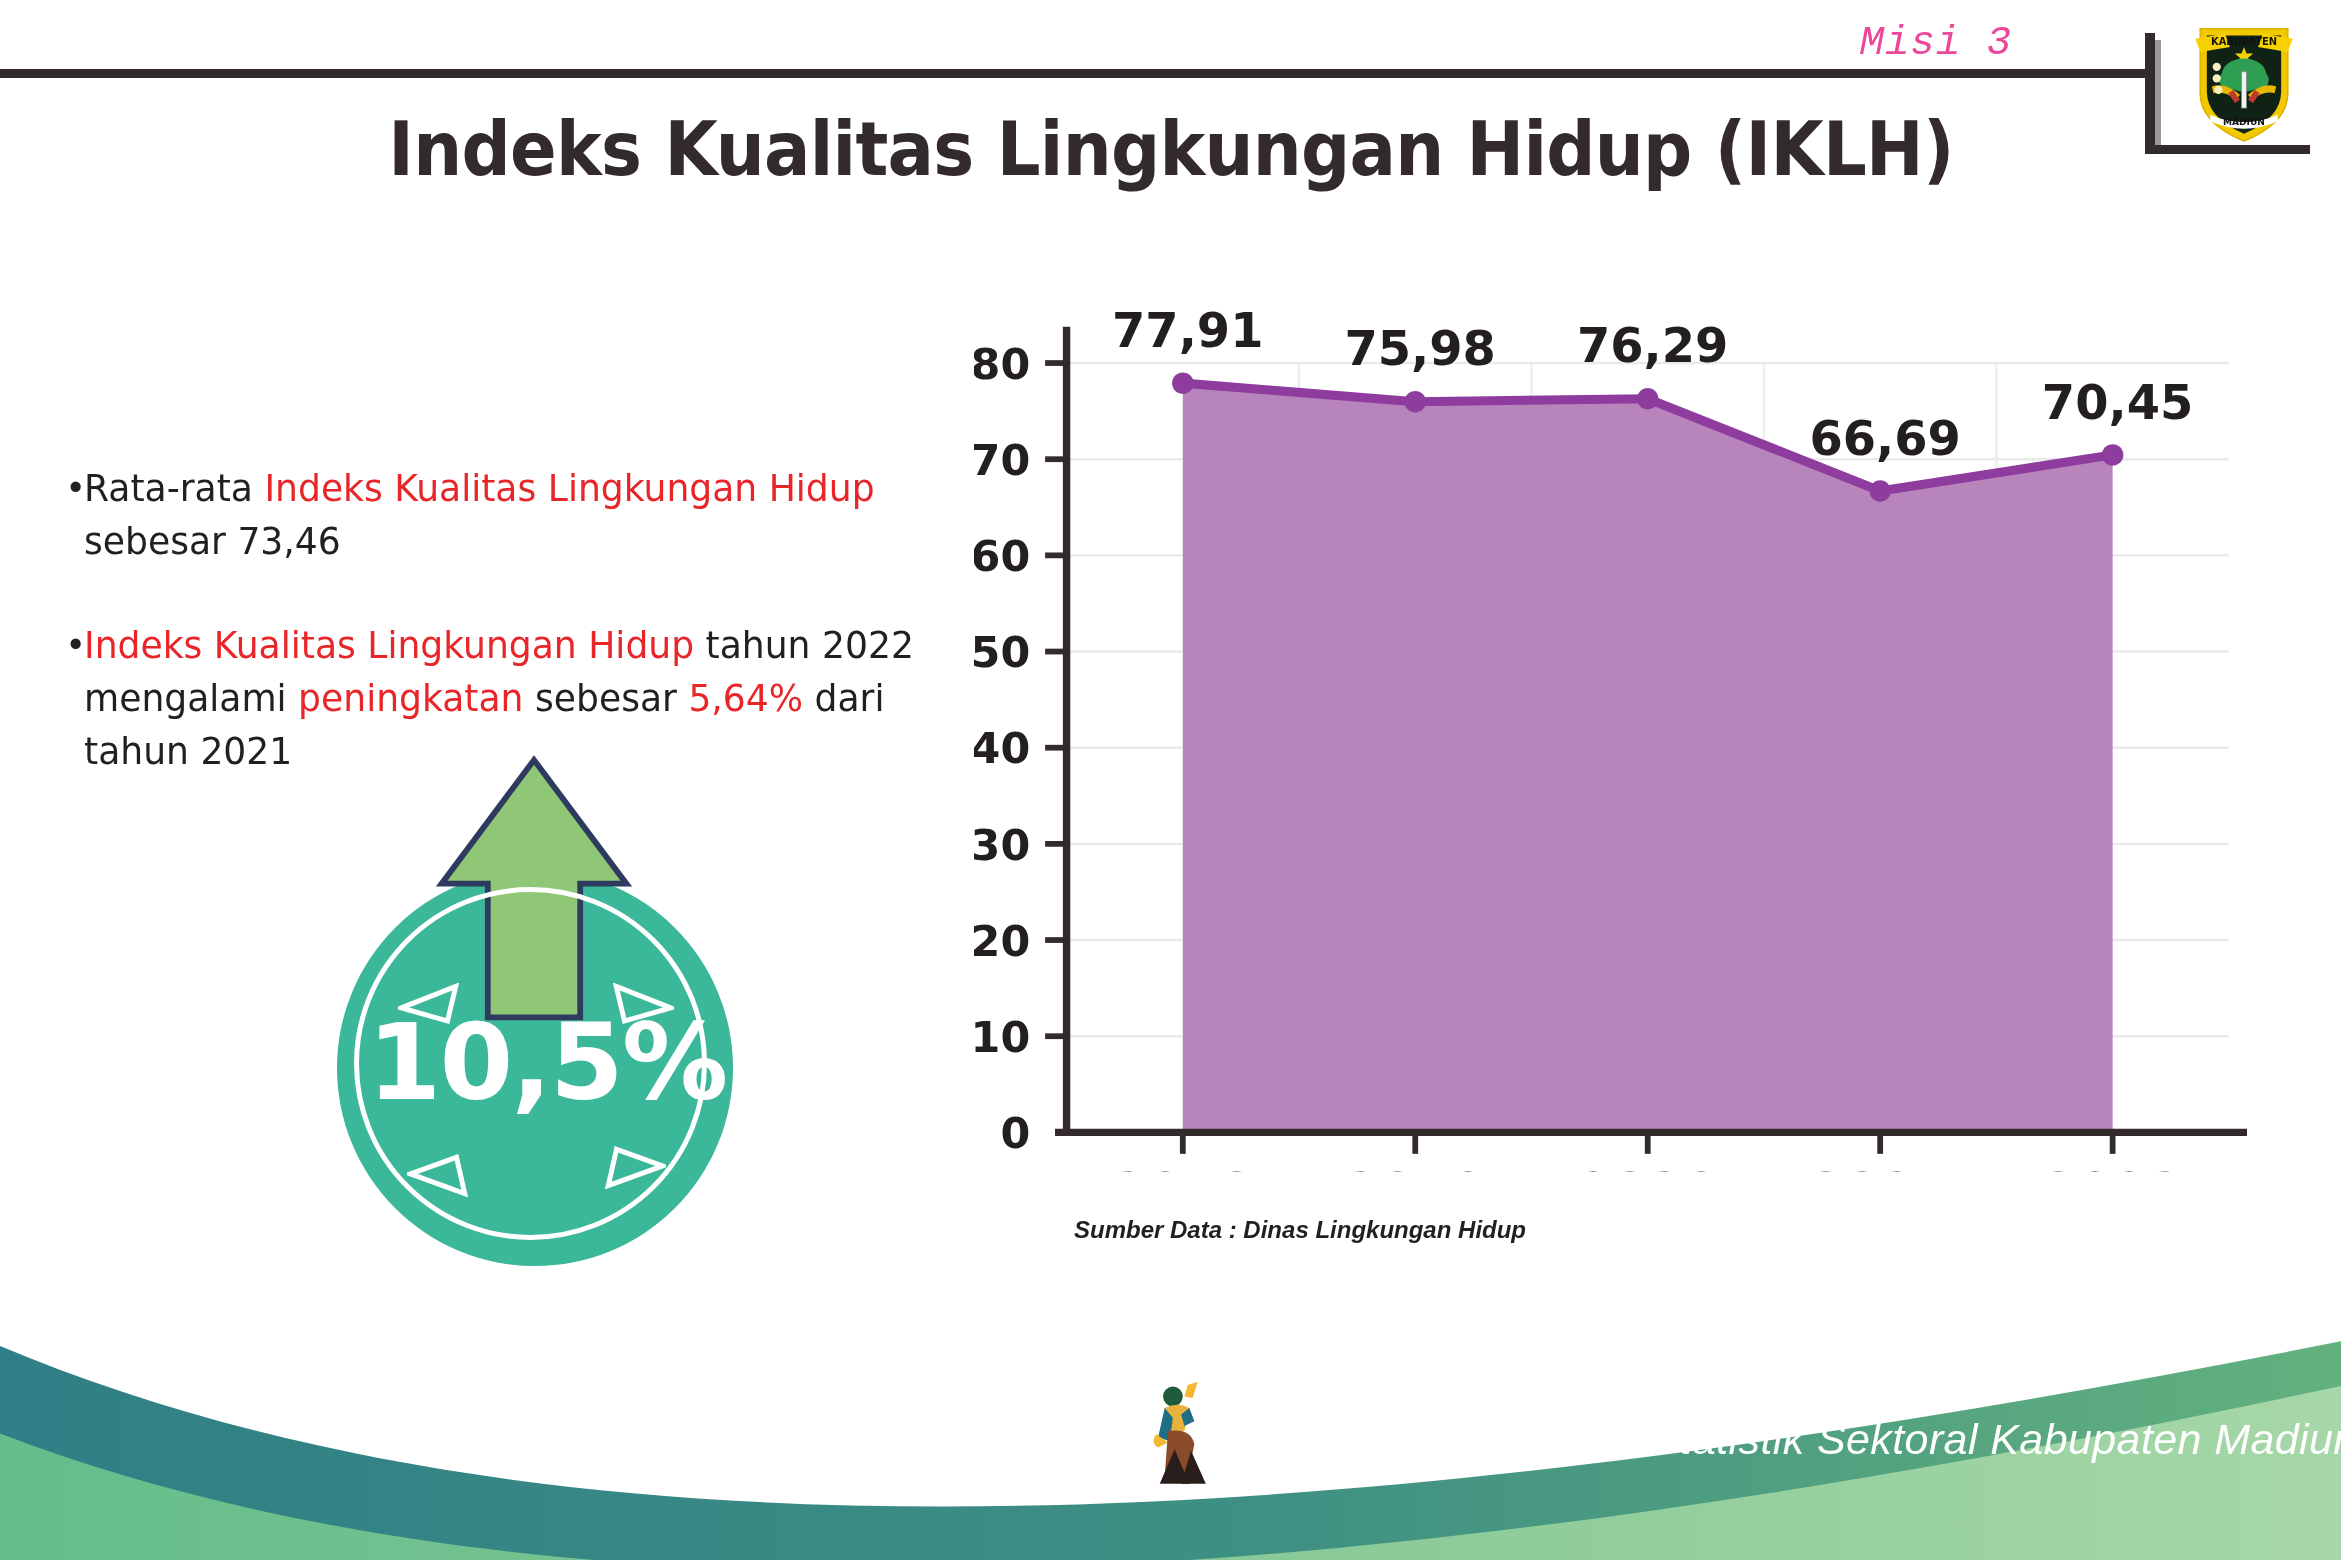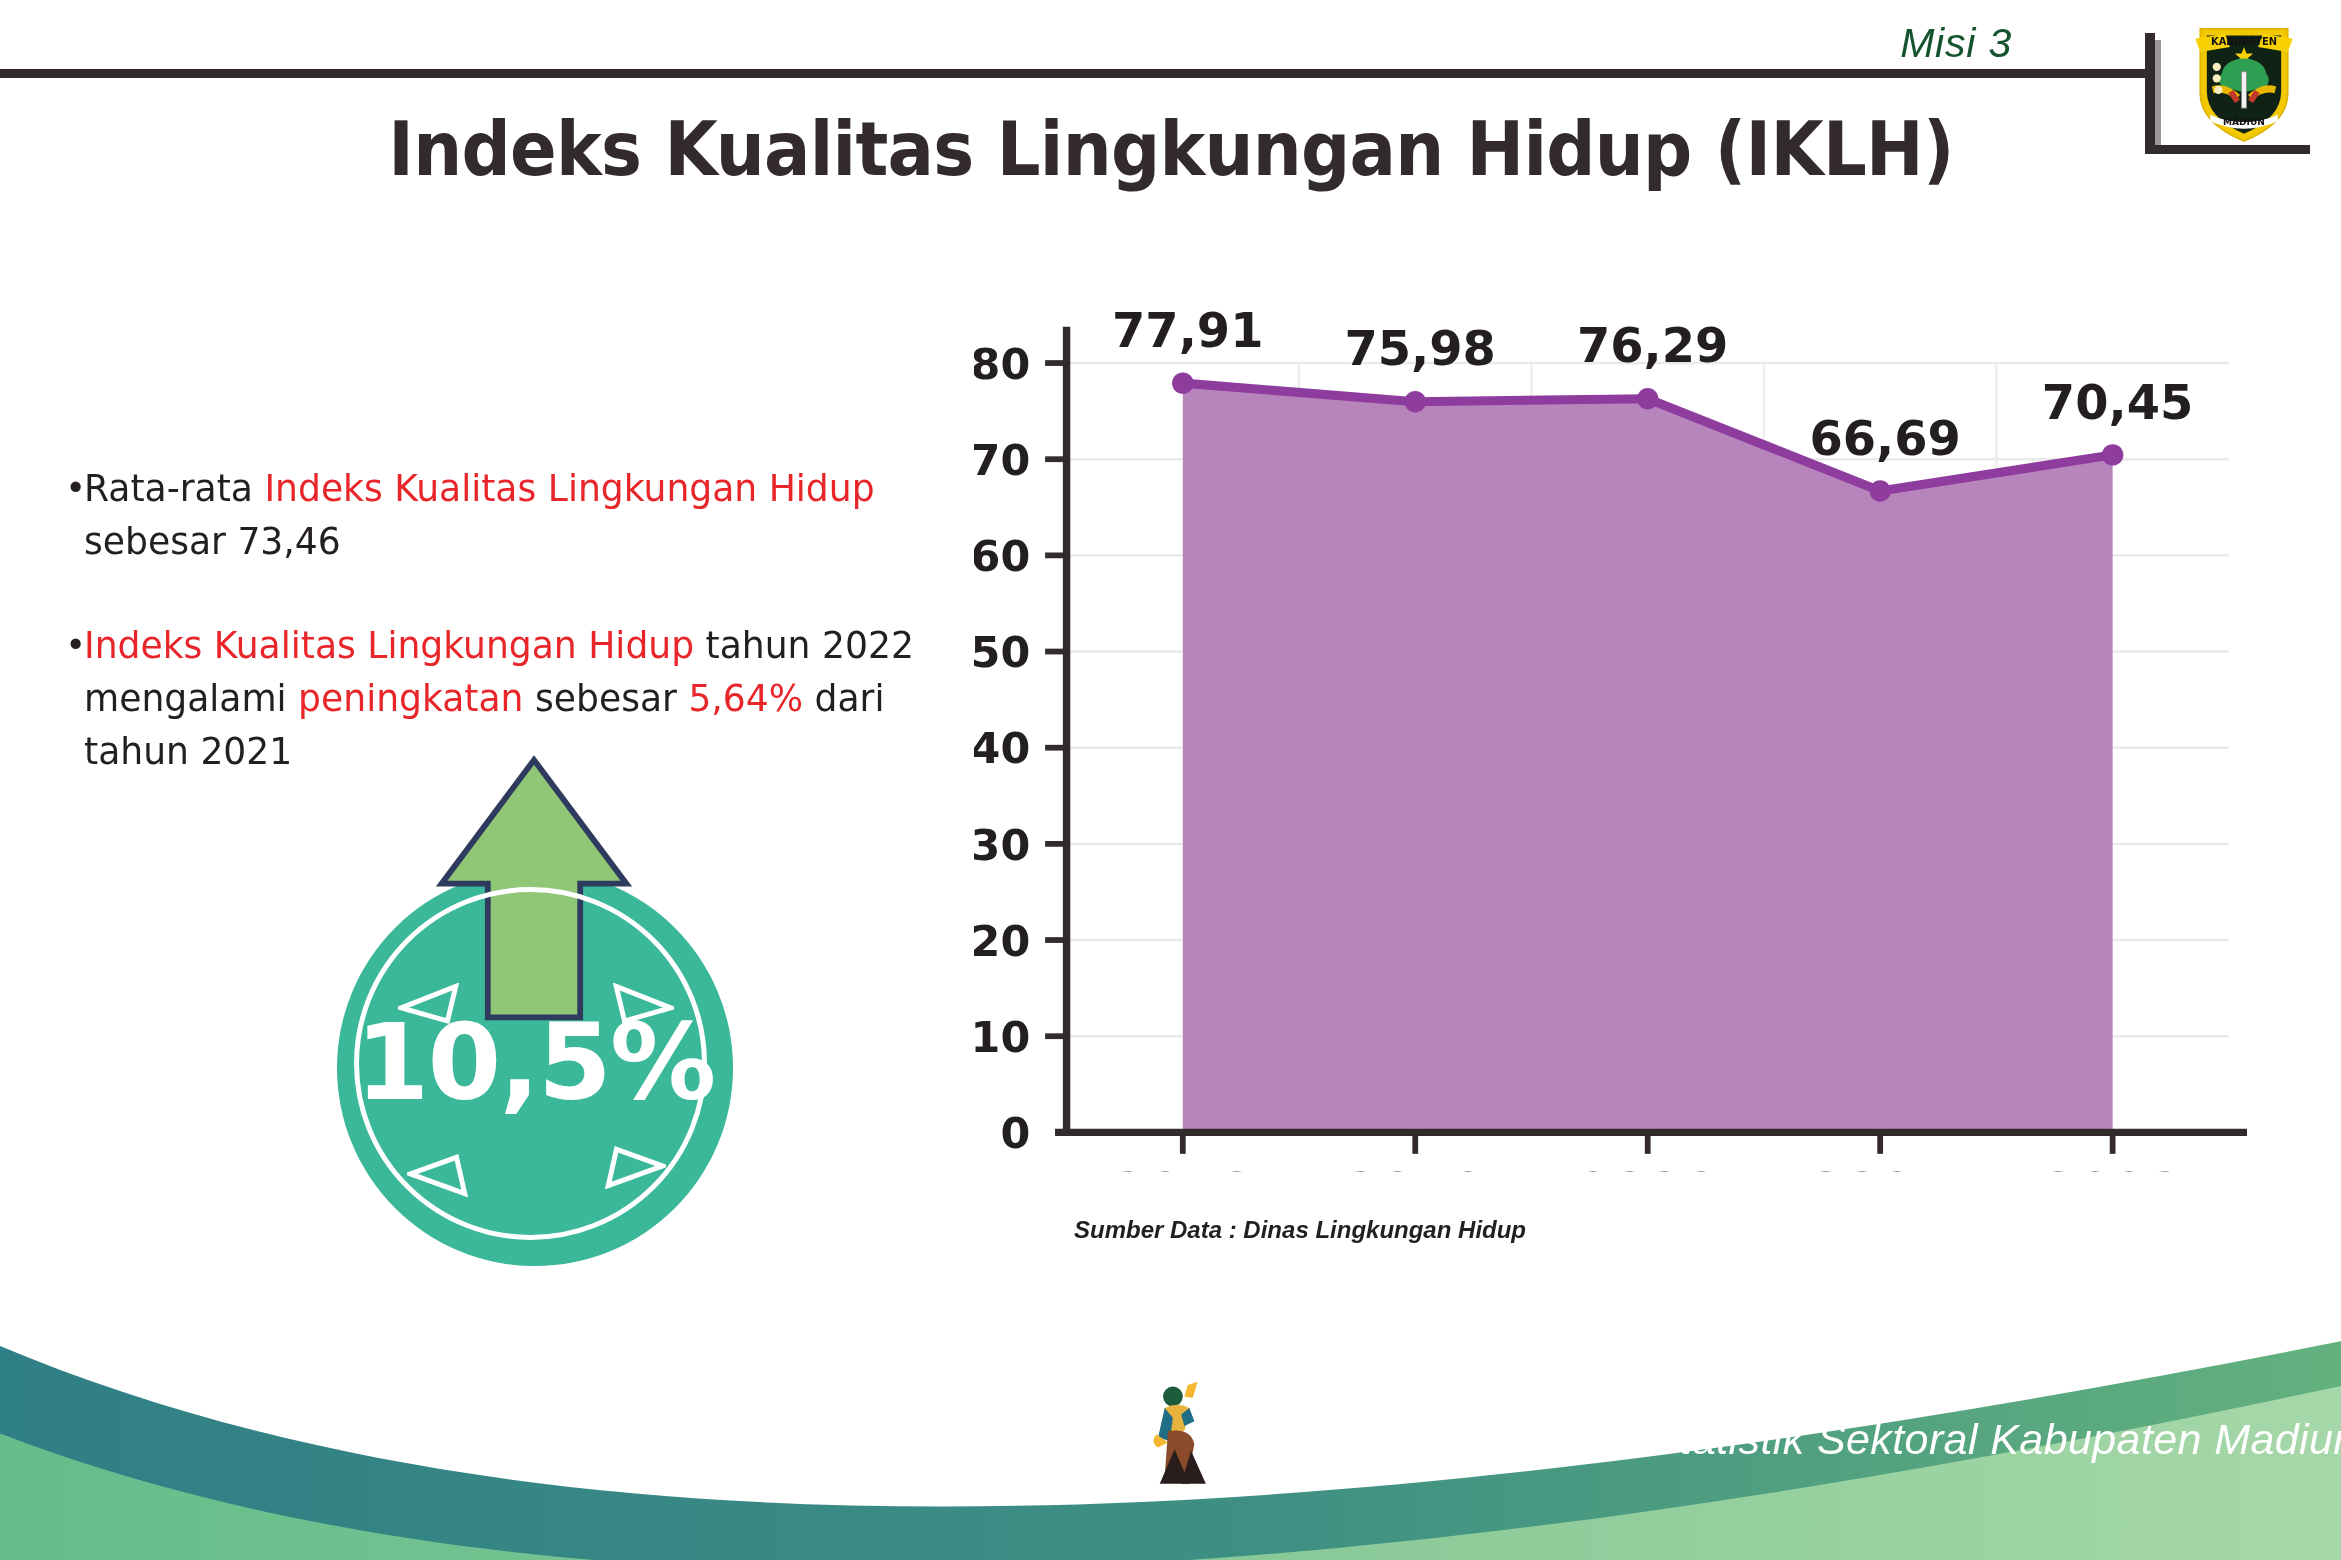--- a/index.html
+++ b/index.html
@@ -12,22 +12,22 @@
   }
   .page{position:absolute;inset:0;background:#fff;overflow:hidden;}
 
   
   .header-rule{
     position:absolute;left:0;top:69px;width:2147px;height:9px;
     background:#332B2B;
   }
   .misi-label{
     position:absolute;right:330px;top:20px;
-    font-family:Liberation Sans, sans-serif;
-    font-style:italic;font-size:41px;color:#14532d;letter-spacing:0.8px;
+    font-family:Liberation Mono, monospace;
+    font-style:italic;font-size:41px;color:#ec4899;letter-spacing:0.8px;
     white-space:nowrap;
   }
   .logo-bracket{
     position:absolute;left:2145px;top:33px;width:173px;height:121px;
   }
   .logo-bracket .vbar{
     position:absolute;left:0;top:0;width:10px;height:121px;background:#332B2B;
   }
   .logo-bracket .hbar{
     position:absolute;left:0;bottom:0;width:165px;height:9px;background:#332B2B;
@@ -85,21 +85,21 @@
     z-index:1;
   }
   .badge-ring{
     position:absolute;left:35px;top:134px;width:353px;height:353px;
     border-radius:50%;
     border:5px solid #ffffff;
     z-index:3;
     box-sizing:border-box;
   }
   .badge-value{
-    position:absolute;left:18px;top:248px;width:396px;
+    position:absolute;left:30px;top:248px;width:396px;
     text-align:center;
     font-family:"DejaVu Sans",sans-serif;
     font-weight:bold;
     font-size:106px;
     color:#ffffff;
     z-index:4;
     letter-spacing:-1.7px;
   }
   .tick-tri{position:absolute;z-index:4;}
 

